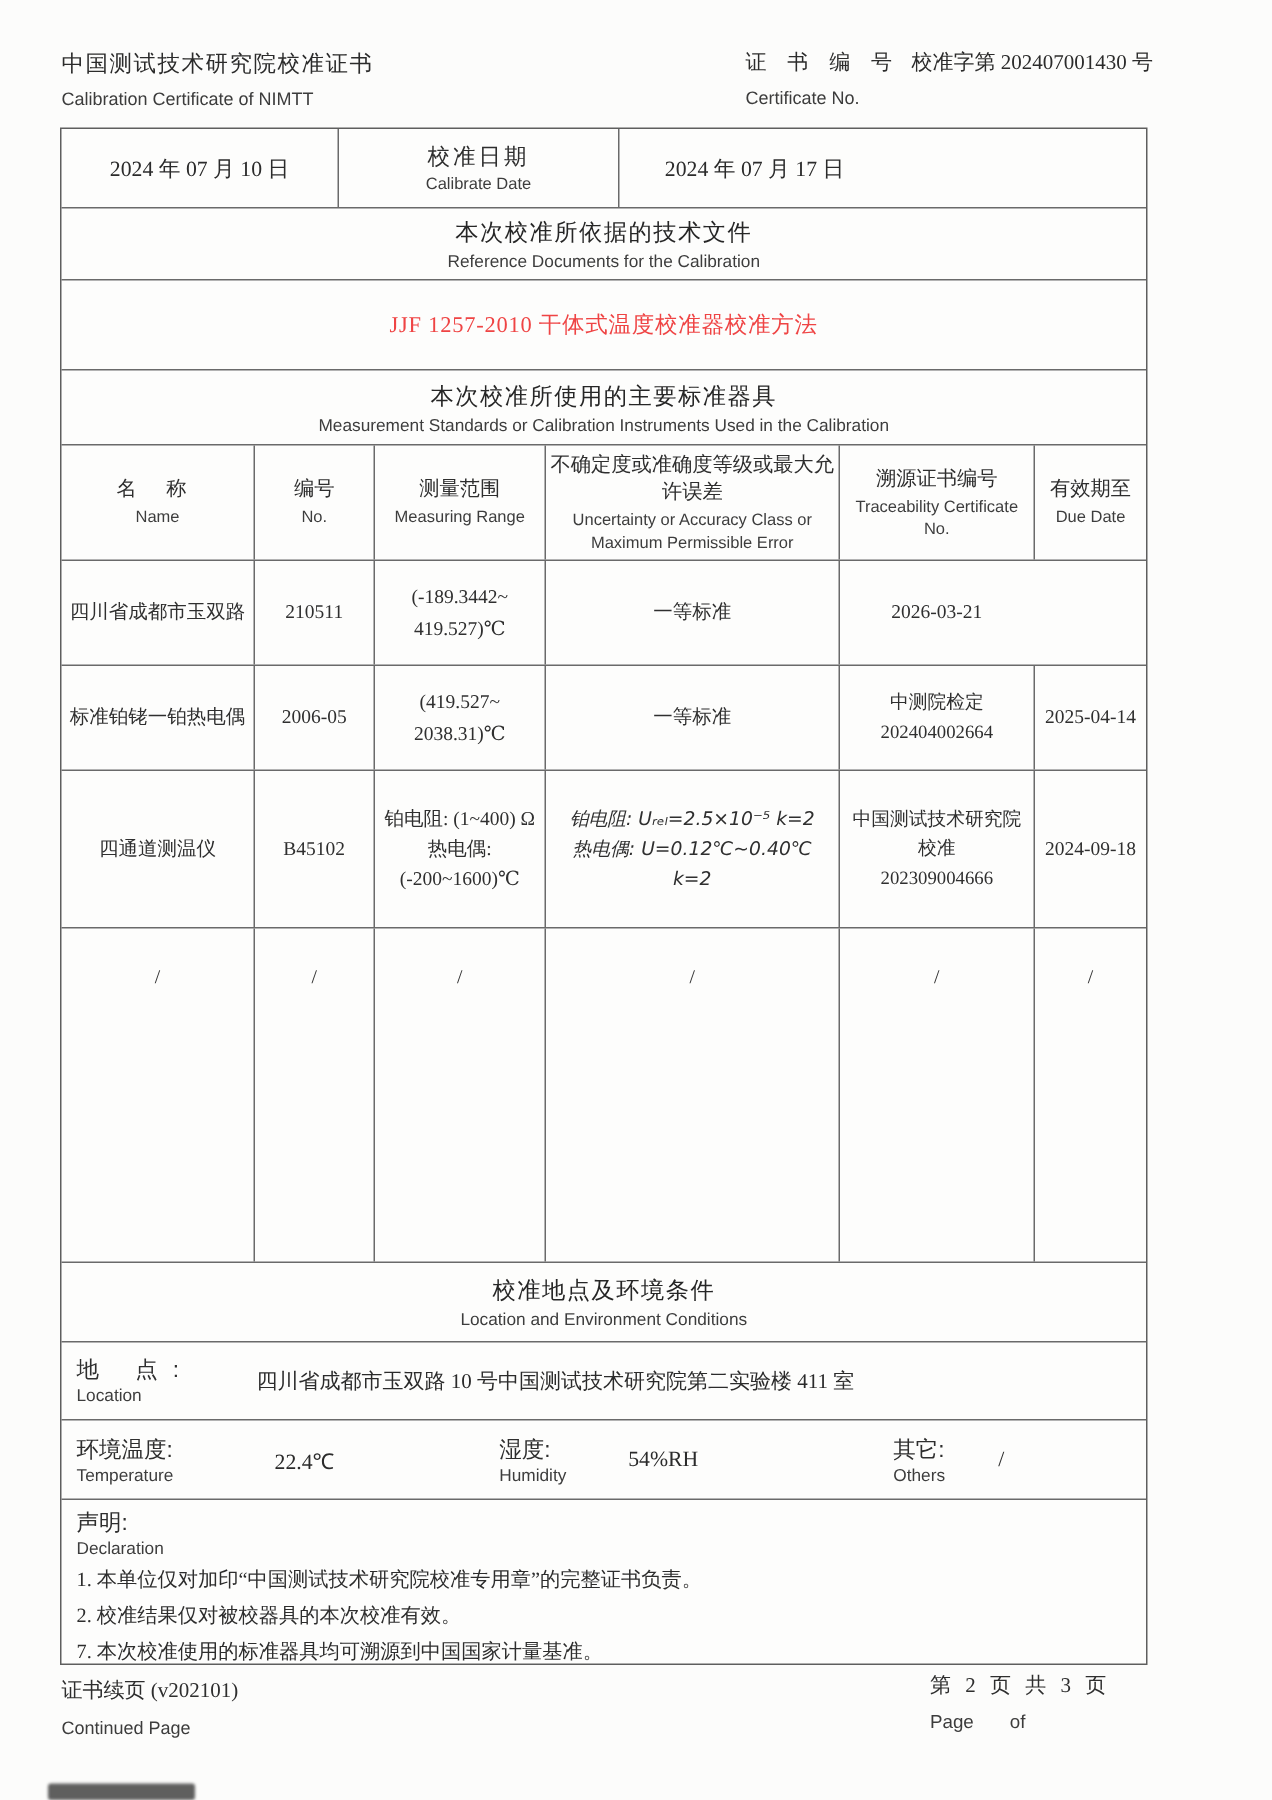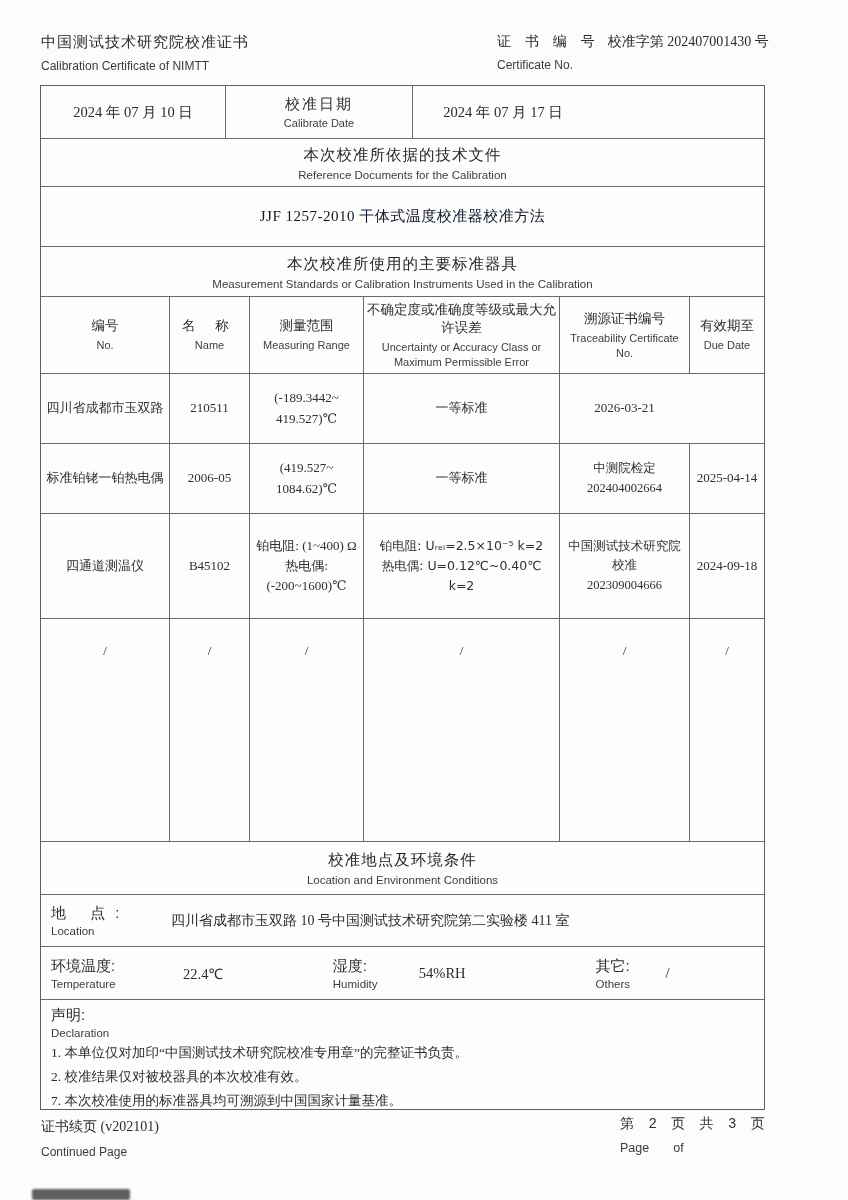--- a/index.html
+++ b/index.html
@@ -40,37 +40,37 @@
   .dcell .en{font-size:11px;margin-top:3px;color:#3d3d3d;}
   .dval{font-size:14.5px;color:#2b2b2b;}
 
   
   .title-sec{height:48px;display:flex;flex-direction:column;justify-content:center;align-items:center;}
   .title-sec .zh{font-size:15.5px;letter-spacing:1px;color:#262626;}
   .title-sec .en{font-size:11.5px;margin-top:3px;color:#3d3d3d;}
   .title-sec.loc{height:53px;}
   .title-sec.std{height:50px;}
 
-  .jjf{height:60px;display:flex;justify-content:center;align-items:center;font-size:15px;color:#0f172a;letter-spacing:.5px;}
+  .jjf{height:60px;display:flex;justify-content:center;align-items:center;font-size:15px;color:#ef4444;letter-spacing:.5px;}
 
   
   .grid6{display:grid;grid-template-columns:128px 80px 114px 196px 130px 1fr;}
   .grid6 > div{box-sizing:border-box;display:flex;flex-direction:column;justify-content:center;align-items:center;text-align:center;padding:2px 3px;}
   .grid6 > div + div{border-left:1px solid #6a6a6a;}
   .std-head{height:77px;}
   .std-head .zh{font-size:13.5px;line-height:1.35;}
   .std-head .zh.sp{letter-spacing:8px;}
   .std-head .en{font-size:11px;line-height:1.3;margin-top:3px;color:#3d3d3d;}
   .row-70{height:70px;}
   .row-105{height:105px;}
   .row-tall{height:223px;}
   .row-tall > div{justify-content:flex-start;padding-top:22px;}
   .cellline{font-size:13px;line-height:1.55;color:#2f2f2f;}
   .cellline.small{font-size:12.5px;}
-  .u-line{font-family:"DejaVu Sans","Liberation Sans",sans-serif;font-size:12.5px;line-height:1.6;color:#2f2f2f;}
+  .u-line{font-family:"DejaVu Sans","Liberation Sans",sans-serif;font-size:12.5px;line-height:1.6;color:#2f2f2f;font-style:italic;}
 
   
   .loc-row{height:52px;display:flex;align-items:center;}
   .lblblock{padding-left:10px;width:112px;flex:none;}
   .lblblock .zh{font-size:15px;}
   .lblblock .zh.spread{letter-spacing:10px;}
   .lblblock .en{font-size:11.5px;color:#3d3d3d;margin-top:2px;}
   .loc-val{font-size:14px;color:#2b2b2b;margin-left:8px;}
 
   .env-row{height:53px;display:flex;align-items:center;}
@@ -81,21 +81,21 @@
   .decl{height:110px;padding:6px 10px;}
   .decl .zh{font-size:15px;}
   .decl .en{font-size:11.5px;color:#3d3d3d;margin-top:2px;}
   .decl-item{font-size:13.5px;color:#2d2d2d;margin-top:5px;line-height:1.4;}
 
   
   .foot-left{position:absolute;left:41px;top:1118px;}
   .foot-left .zh{font-size:14px;}
   .foot-left .en{font-size:12px;color:#3c3c3c;margin-top:9px;}
   .foot-right{position:absolute;left:620px;top:1115px;}
-  .foot-right .zh{font-size:14px;letter-spacing:3px;font-family:Liberation Mono, monospace;}
+  .foot-right .zh{font-size:14px;letter-spacing:3px;}
   .foot-right .en{font-size:12.5px;color:#3c3c3c;margin-top:8px;}
   .foot-right .en .of{margin-left:24px;}
 
   
   .smudge{
     position:absolute;left:32px;top:1189px;width:98px;height:11px;
     background:#383838;opacity:.8;filter:blur(1.2px);border-radius:2px;
   }
 </style>
 </head>
@@ -130,28 +130,28 @@
 
   <div class="sec jjf serif">JJF 1257-2010  干体式温度校准器校准方法</div>
 
   <div class="sec title-sec std">
     <div class="zh sans">本次校准所使用的主要标准器具</div>
     <div class="en sans">Measurement Standards or Calibration Instruments Used in the Calibration</div>
   </div>
 
   <div class="sec grid6 std-head">
     <div>
+      <div class="zh sans sp">名  称</div>
+      <div class="en sans">Name</div>
+    </div>
+    <div>
       <div class="zh sans">编号</div>
       <div class="en sans">No.</div>
     </div>
     <div>
-      <div class="zh sans sp">名  称</div>
-      <div class="en sans">Name</div>
-    </div>
-    <div>
       <div class="zh sans">测量范围</div>
       <div class="en sans">Measuring Range</div>
     </div>
     <div>
       <div class="zh sans">不确定度或准确度等级或最大允许误差</div>
       <div class="en sans">Uncertainty or Accuracy Class or Maximum Permissible Error</div>
     </div>
     <div>
       <div class="zh sans">溯源证书编号</div>
       <div class="en sans">Traceability Certificate No.</div>
@@ -183,21 +183,21 @@
 
   <div class="sec grid6 row-70">
     <div>
         <div class="cellline serif">标准铂铑一铂热电偶</div>
       </div>
     <div>
         <div class="cellline serif">2006-05</div>
       </div>
     <div>
       <div class="cellline serif">(419.527~</div>
-      <div class="cellline serif">1084.62)℃</div>
+      <div class="cellline serif">2038.31)℃</div>
     </div>
     <div>
         <div class="cellline serif">一等标准</div>
       </div>
     <div>
       <div class="cellline small serif">中测院检定</div>
       <div class="cellline small serif">202404002664</div>
     </div>
     <div>
         <div class="cellline serif">2025-04-14</div>

